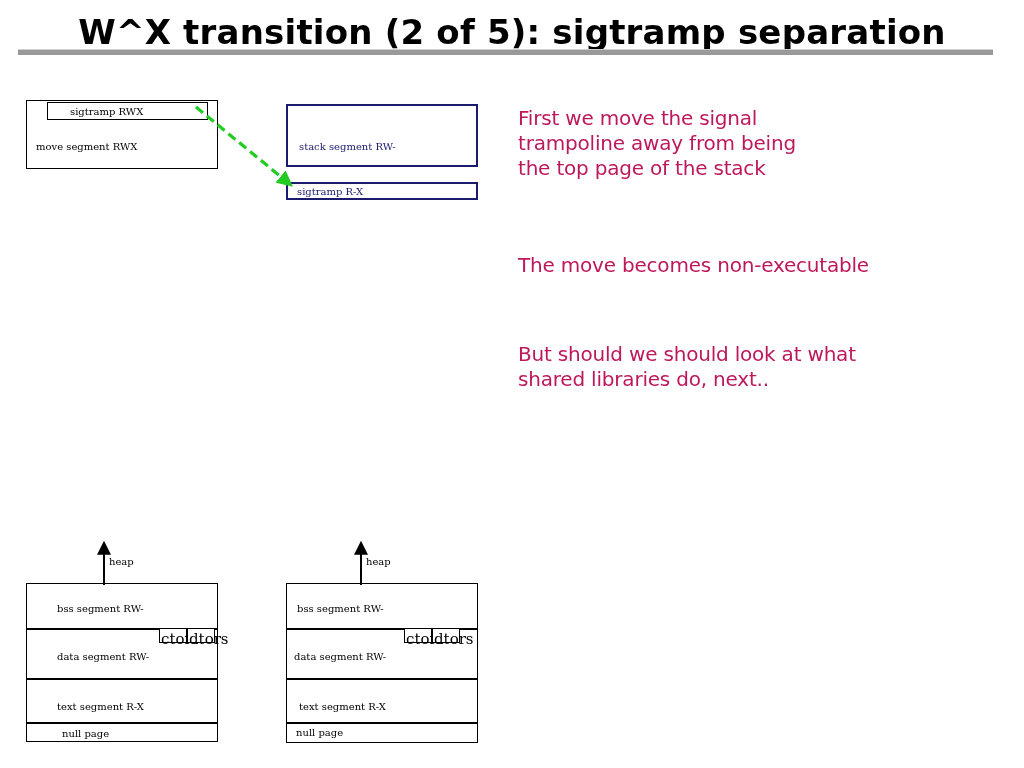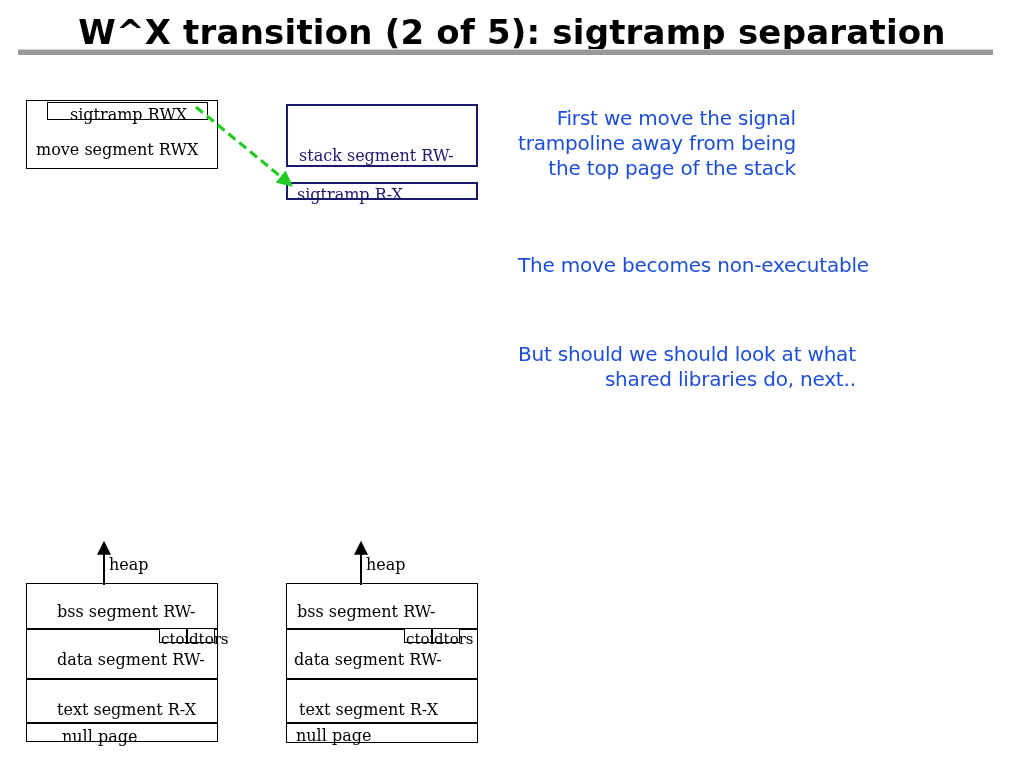--- a/index.html
+++ b/index.html
@@ -45,39 +45,38 @@
     position: absolute;
     box-sizing: border-box;
     background: #ffffff;
   }
   .dbox.black { border: 1px solid #000000; }
   .dbox.navy  { border: 2px solid #1b1b6e; }
 
   .dlabel {
     position: absolute;
     font-family: "DejaVu Serif", serif;
-    font-size: 16px;
+    font-size: 10px;
     color: #000000;
     white-space: nowrap;
     line-height: 1;
   }
   .dlabel.navy { color: #1b1b6e; }
   .dlabel.tiny { font-size: 15px; }
 
   
   .bluetext {
     position: absolute;
     font-family: "DejaVu Sans", sans-serif;
     font-size: 20px;
     font-weight: 500;
-    color: #1d4ed8;
+    color: #be185d;
     line-height: 25px;
     white-space: pre-line;
     letter-spacing: -0.2px;
-    text-align: right;
   }
 
   
   #arrow-layer {
     position: absolute;
     left: 0; top: 0;
     width: 1024px; height: 768px;
     pointer-events: none;
   }
 </style>
@@ -86,21 +85,21 @@
 
 <div id="slide-title">W^X transition (2 of 5): sigtramp separation</div>
 <div id="title-rule"></div>
 
 <div class="dbox black" style="left:26px; top:100px; width:192px; height:69px;"></div>
 <div class="dbox black" style="left:47px; top:102px; width:161px; height:18px;"></div>
 <div class="dlabel" style="left:70px; top:107px;">sigtramp RWX</div>
 <div class="dlabel" style="left:36px; top:142px;">move segment RWX</div>
 
 <div class="dbox navy" style="left:286px; top:104px; width:192px; height:63px;"></div>
-<div class="dlabel navy" style="left:299px; top:148px;">stack segment RW-</div>
+<div class="dlabel navy" style="left:299px; top:142px;">stack segment RW-</div>
 
 <div class="dbox navy" style="left:286px; top:182px; width:192px; height:18px;"></div>
 <div class="dlabel navy" style="left:297px; top:187px;text-align:center;">sigtramp R-X</div>
 
 <div class="dlabel" style="left:109px; top:557px;">heap</div>
 
 <div class="dbox black" style="left:26px; top:583px; width:192px; height:159px;"></div>
 
 <div class="dbox black" style="left:26px; top:583px; width:192px; height:46px; border-bottom:1px solid #000;"></div>
 <div class="dbox black" style="left:26px; top:629px; width:192px; height:50px; border-bottom:1px solid #000;"></div>

